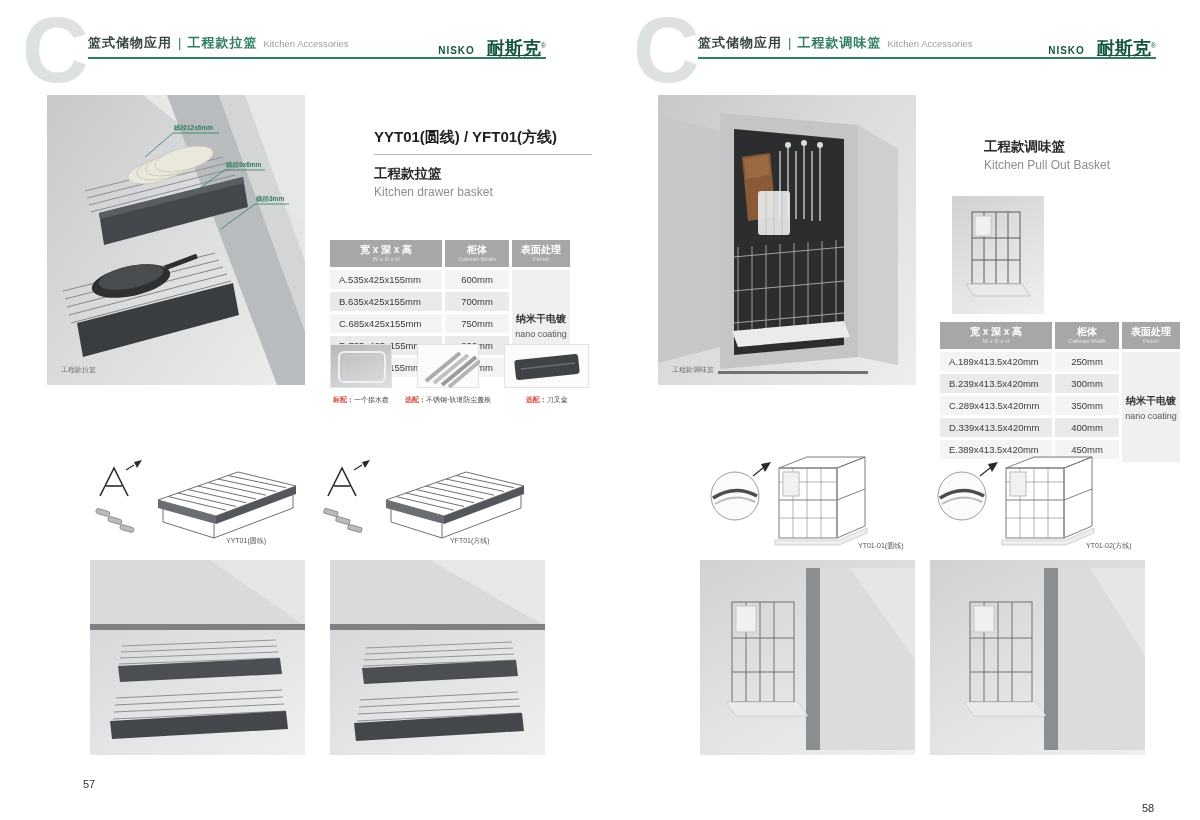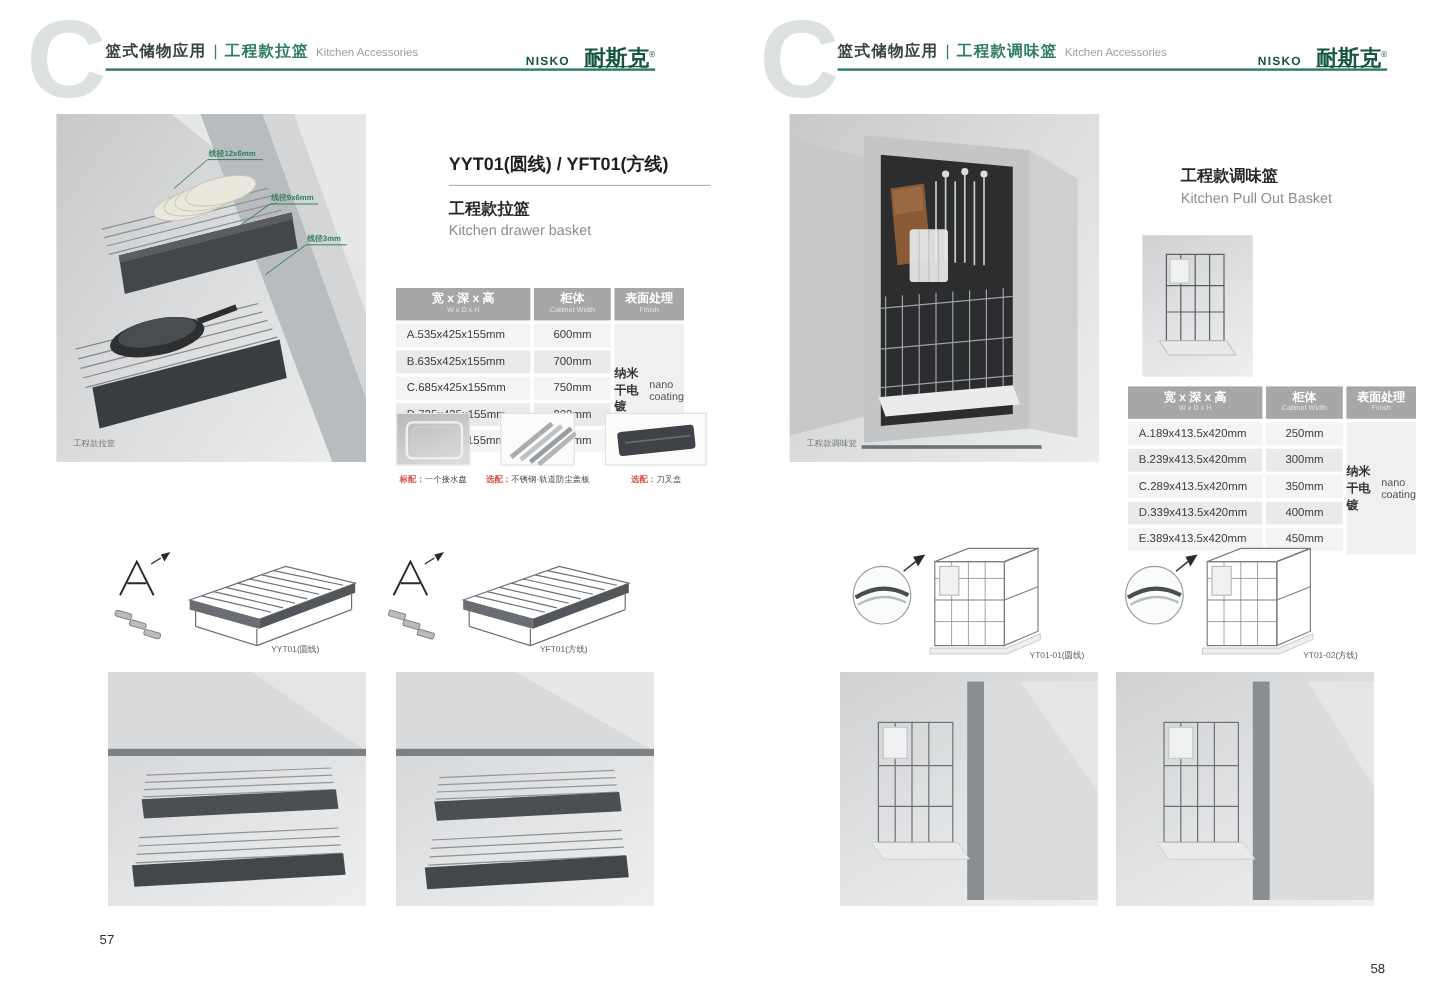--- a/index.html
+++ b/index.html
@@ -36,21 +36,21 @@
   .spec .col{display:flex;flex-direction:column;gap:3px;}
   .col-size{width:112px;}.col-cab{width:64px;}.col-fin{width:58px;}
   .spec .th{background:#a7a7a7;color:#fff;text-align:center;height:27px;display:flex;flex-direction:column;justify-content:center;gap:1px;}
   .spec .th .thcn{font-size:10px;font-weight:bold;line-height:1;}
   .spec .th .then{font-size:6px;color:#e4e4e4;line-height:1;}
   .spec .td{height:19px;display:flex;align-items:center;font-size:9.5px;color:#3b3b3b;}
   .col-size .td{padding-left:9px;}
   .col-cab .td{justify-content:center;}
   .spec .col .td:nth-child(even){background:#f4f4f4;}
   .spec .col .td:nth-child(odd){background:#eaeaea;}
-  .fin-cell{flex:1;background:#f0f0f0;display:flex;align-items:center;justify-content:center;gap:3px;}
+  .fin-cell{flex:1;background:#f0f0f0;display:flex;flex-direction:column;align-items:center;justify-content:center;gap:3px;}
   .fin-cell .fcn{font-size:10px;font-weight:bold;color:#333;}
   .fin-cell .fen{font-size:9px;color:#555;}
 
   
   .acc{position:absolute;display:flex;gap:13px;align-items:flex-start;}
   .acc-item{display:flex;flex-direction:column;align-items:center;gap:7px;}
   .acc-img{height:44px;border:1px solid #e2e2e2;box-sizing:border-box;}
   .acc-img.w1{width:62px;background:linear-gradient(160deg,#b6b8ba,#dddfe0);}
   .acc-img.w2{width:62px;background:#fbfbfb;}
   .acc-img.w3{width:85px;background:#fbfbfb;}

